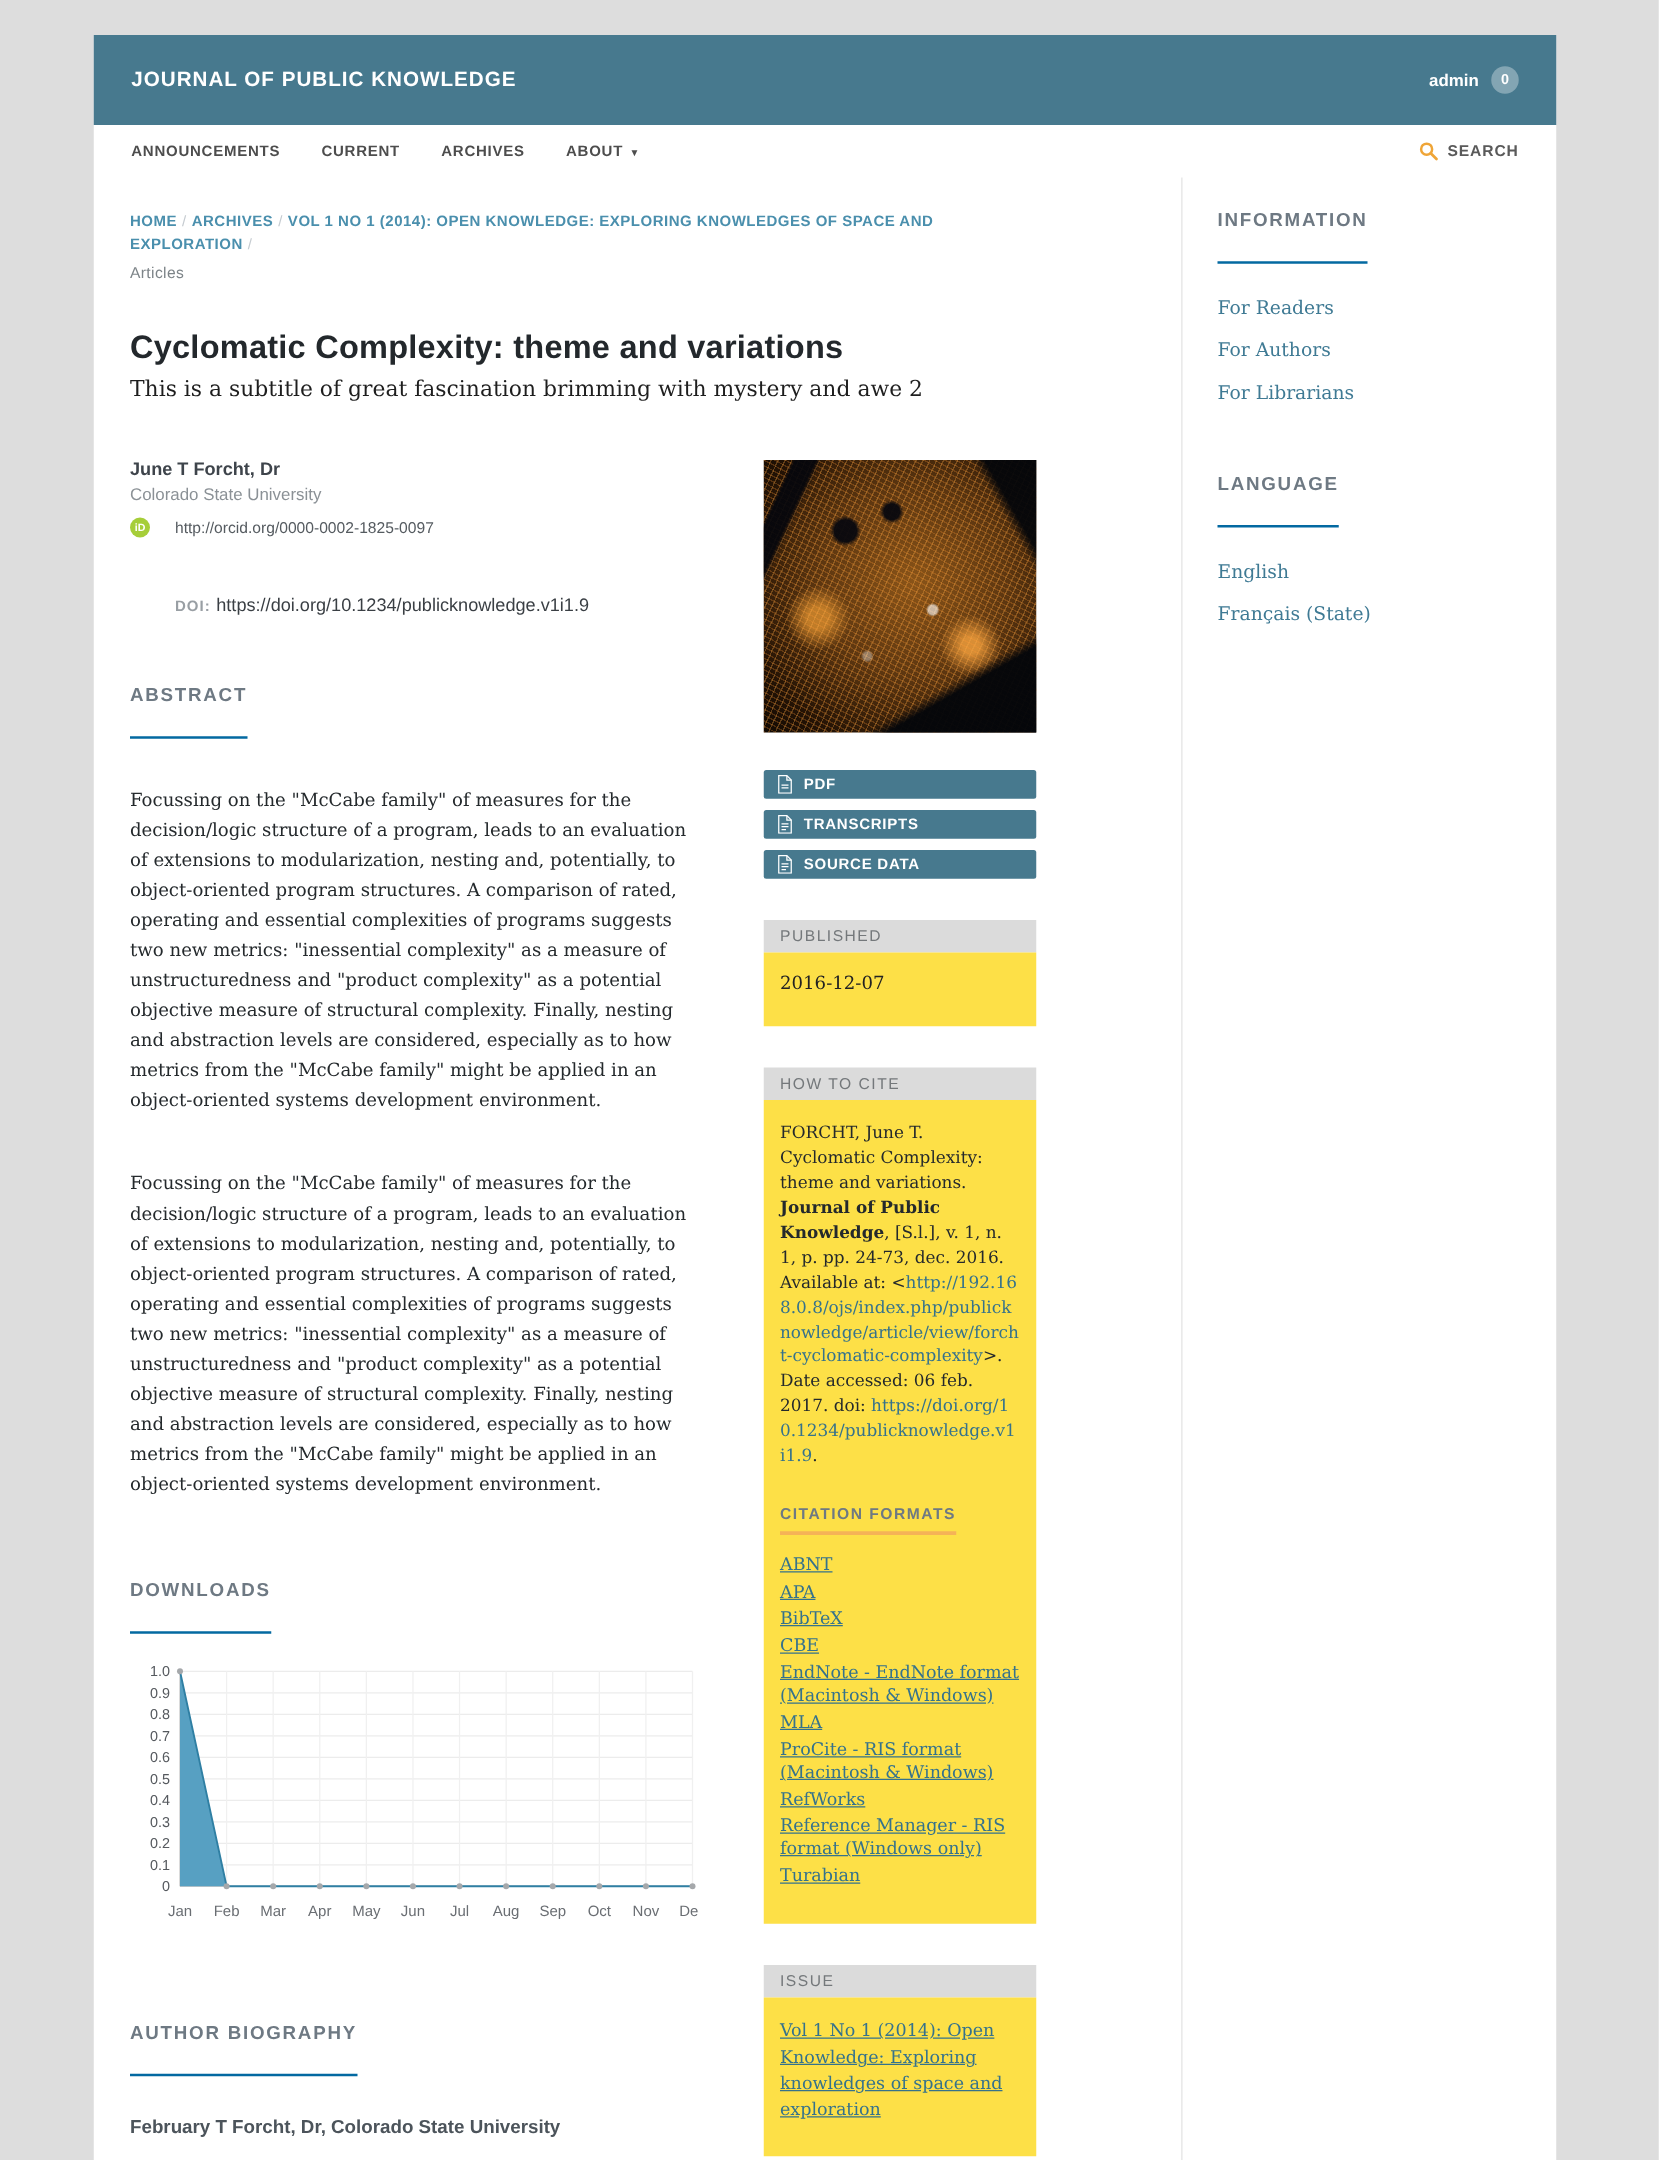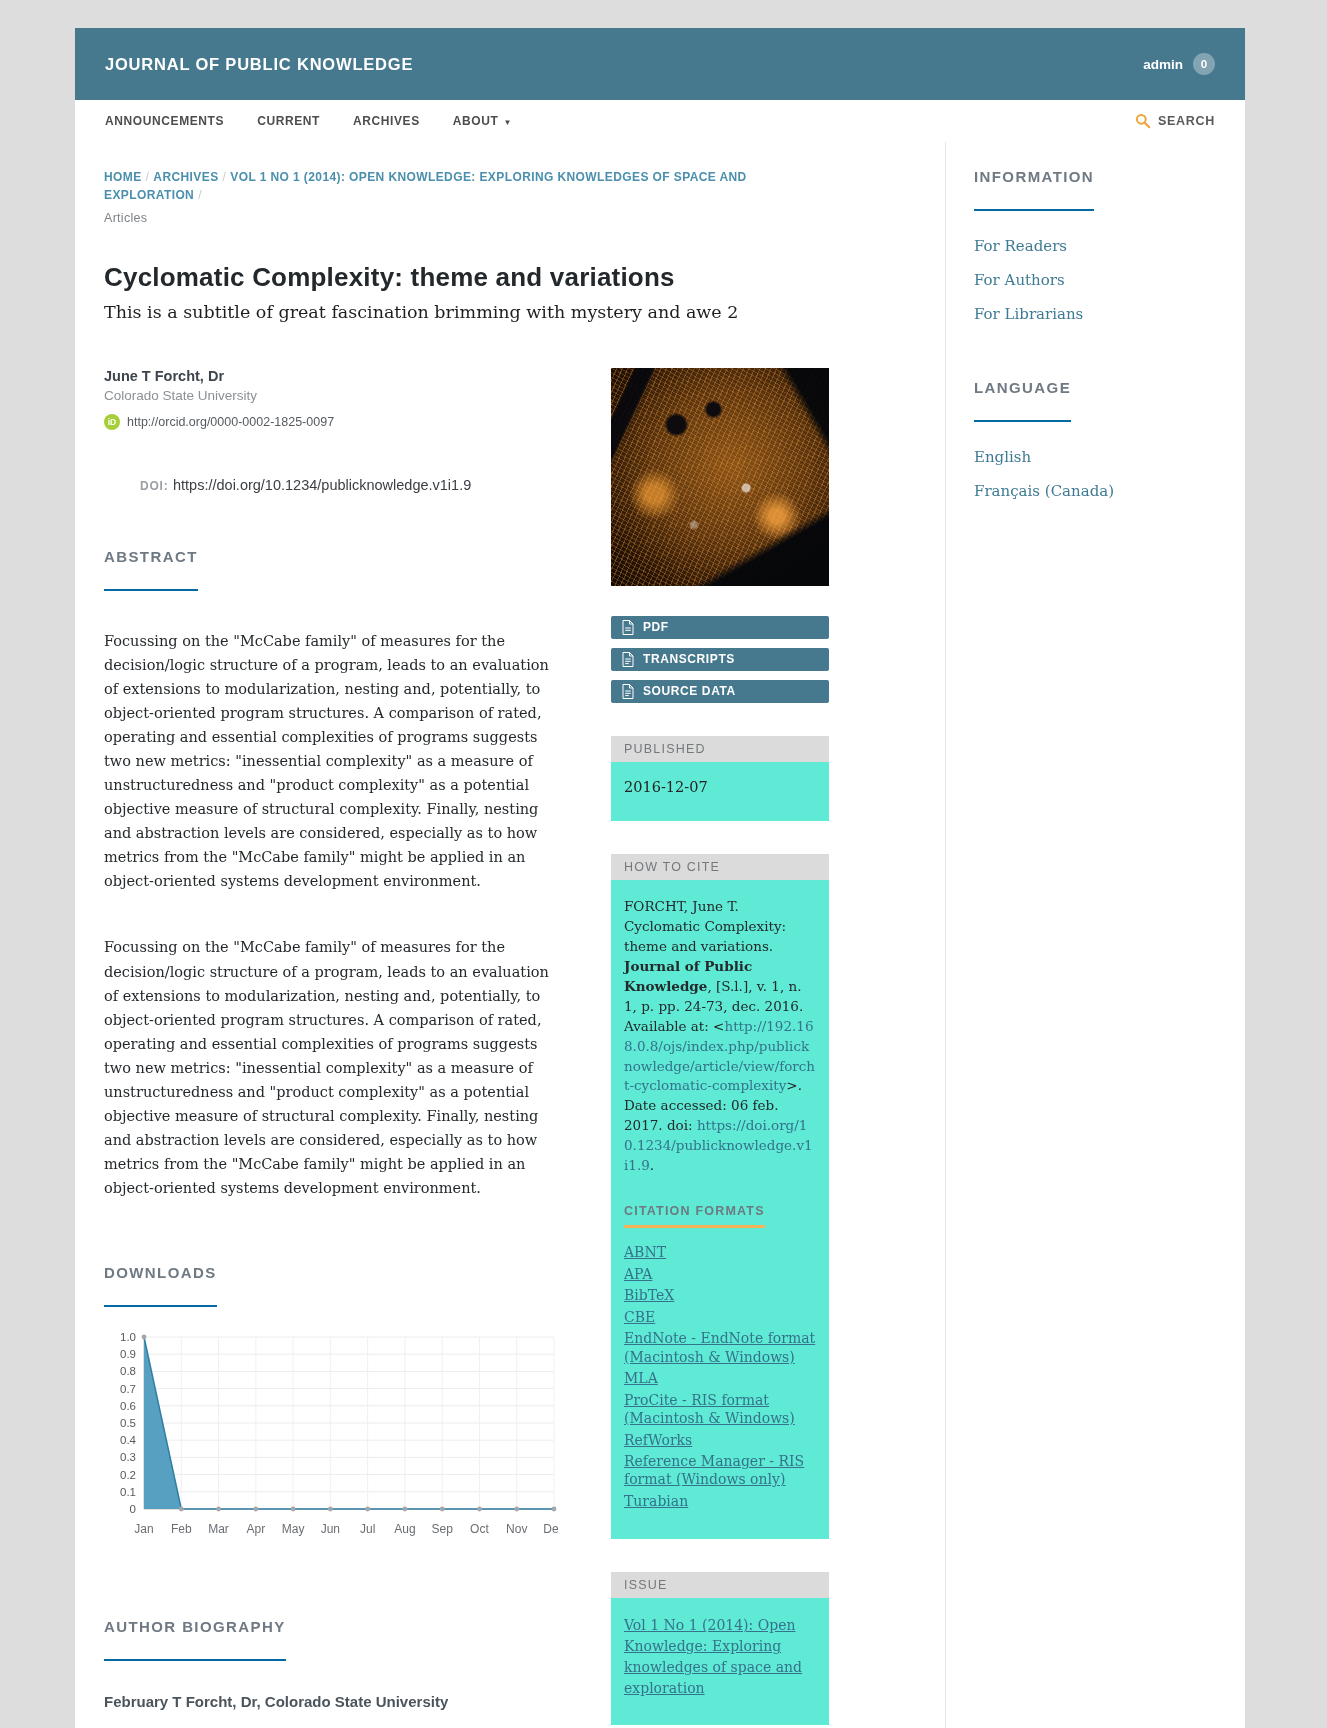--- a/index.html
+++ b/index.html
@@ -43,21 +43,21 @@
   .article-title{margin:34px 0 0;font-size:26px;color:#23282c;font-weight:bold;letter-spacing:.2px;}
   .article-subtitle{font-family:"DejaVu Serif",serif;font-size:17.5px;color:#1e1e1e;margin-top:9px;}
 
   .columns{display:flex;margin-top:46px;}
   .col-left{width:451px;}
   .col-right{width:218px;margin-left:56px;}
 
   
   .author-name{font-size:14.5px;font-weight:bold;color:#3e444b;}
   .author-affil{font-size:13.5px;color:#8b9196;margin-top:4px;}
-  .orcid-row{display:flex;align-items:center;gap:7px;margin-top:11px;}
+  .orcid-row{display:flex;align-items:center;gap:20px;margin-top:11px;}
   .orcid-badge{width:16px;height:16px;border-radius:50%;background:#a6ce39;color:#fff;font-size:8.5px;font-weight:bold;
     display:flex;align-items:center;justify-content:center;flex:0 0 16px;}
   .orcid-link{font-size:12.5px;color:#555b60;text-decoration:none;}
 
   .doi-row{margin-top:46px;}
   .doi-label{font-size:12px;color:#999fa4;font-weight:bold;letter-spacing:.8px;padding-left:36px;}
   .doi-link{font-size:14.5px;color:#3a3f44;text-decoration:none;}
 
   
   .sec-heading{display:inline-block;font-size:15px;font-weight:bold;letter-spacing:1.4px;color:#6e7983;
@@ -90,21 +90,21 @@
       radial-gradient(circle at 76% 68%, #d98e35 0 3%, transparent 11%),
       radial-gradient(circle at 20% 58%, #c07c28 0 4%, transparent 12%),
       radial-gradient(ellipse at 55% 45%, #8a5418 0%, #5c3610 45%, #241305 80%, #120a03 100%);
   }
   .galleys{margin-top:30px;}
   .galley-btn{display:flex;align-items:center;gap:9px;background:#47798E;border:none;border-radius:2px;color:#fff;
     font-weight:bold;font-size:12px;letter-spacing:.6px;width:218px;height:23px;padding:0 0 0 11px;margin-bottom:9px;
     font-family:"Liberation Sans",sans-serif;box-sizing:border-box;cursor:pointer;text-align:left;}
   .block{margin-top:33px;width:218px;}
   .block-head{background:#dbdbdb;color:#74787b;font-size:12.5px;letter-spacing:1.2px;padding:6px 13px;}
-  .block-body{background:#5eead4;padding:17px 13px 26px;box-sizing:border-box;}
+  .block-body{background:#fde047;padding:17px 13px 26px;box-sizing:border-box;}
   .pub-date{font-family:"DejaVu Serif",serif;font-size:14.5px;color:#222;}
   .cite-text{font-family:"DejaVu Serif",serif;font-size:13.5px;line-height:1.48;color:#24292c;overflow-wrap:break-word;}
   .cite-text a{color:#35728c;word-break:break-all;}
   .cite-bold{font-weight:bold;}
   .cf-heading{display:inline-block;font-size:12.5px;font-weight:bold;letter-spacing:1.2px;color:#6e7983;
     border-bottom:3px solid #f5b357;padding-bottom:7px;margin-top:28px;}
   .cf-links{margin-top:15px;}
   .cf-links a{display:block;font-family:"DejaVu Serif",serif;font-size:14px;line-height:1.32;color:#35728c;
     text-decoration:underline;margin-bottom:3px;}
   .issue-link{font-family:"DejaVu Serif",serif;font-size:14px;line-height:1.5;color:#35728c;text-decoration:underline;display:inline-block;}
@@ -341,19 +341,19 @@
       <div class="side-block-links">
           <a>For Readers</a>
           <a>For Authors</a>
           <a>For Librarians</a>
         </div>
 
       <div class="lang-wrap">
         <div class="sec-heading">LANGUAGE</div>
         <div class="side-block-links">
             <a>English</a>
-            <a>Français (Canada)</a>
+            <a>Français (State)</a>
           </div>
       </div>
     </div>
 
   </div>
 </div>
 
 </body></html>

